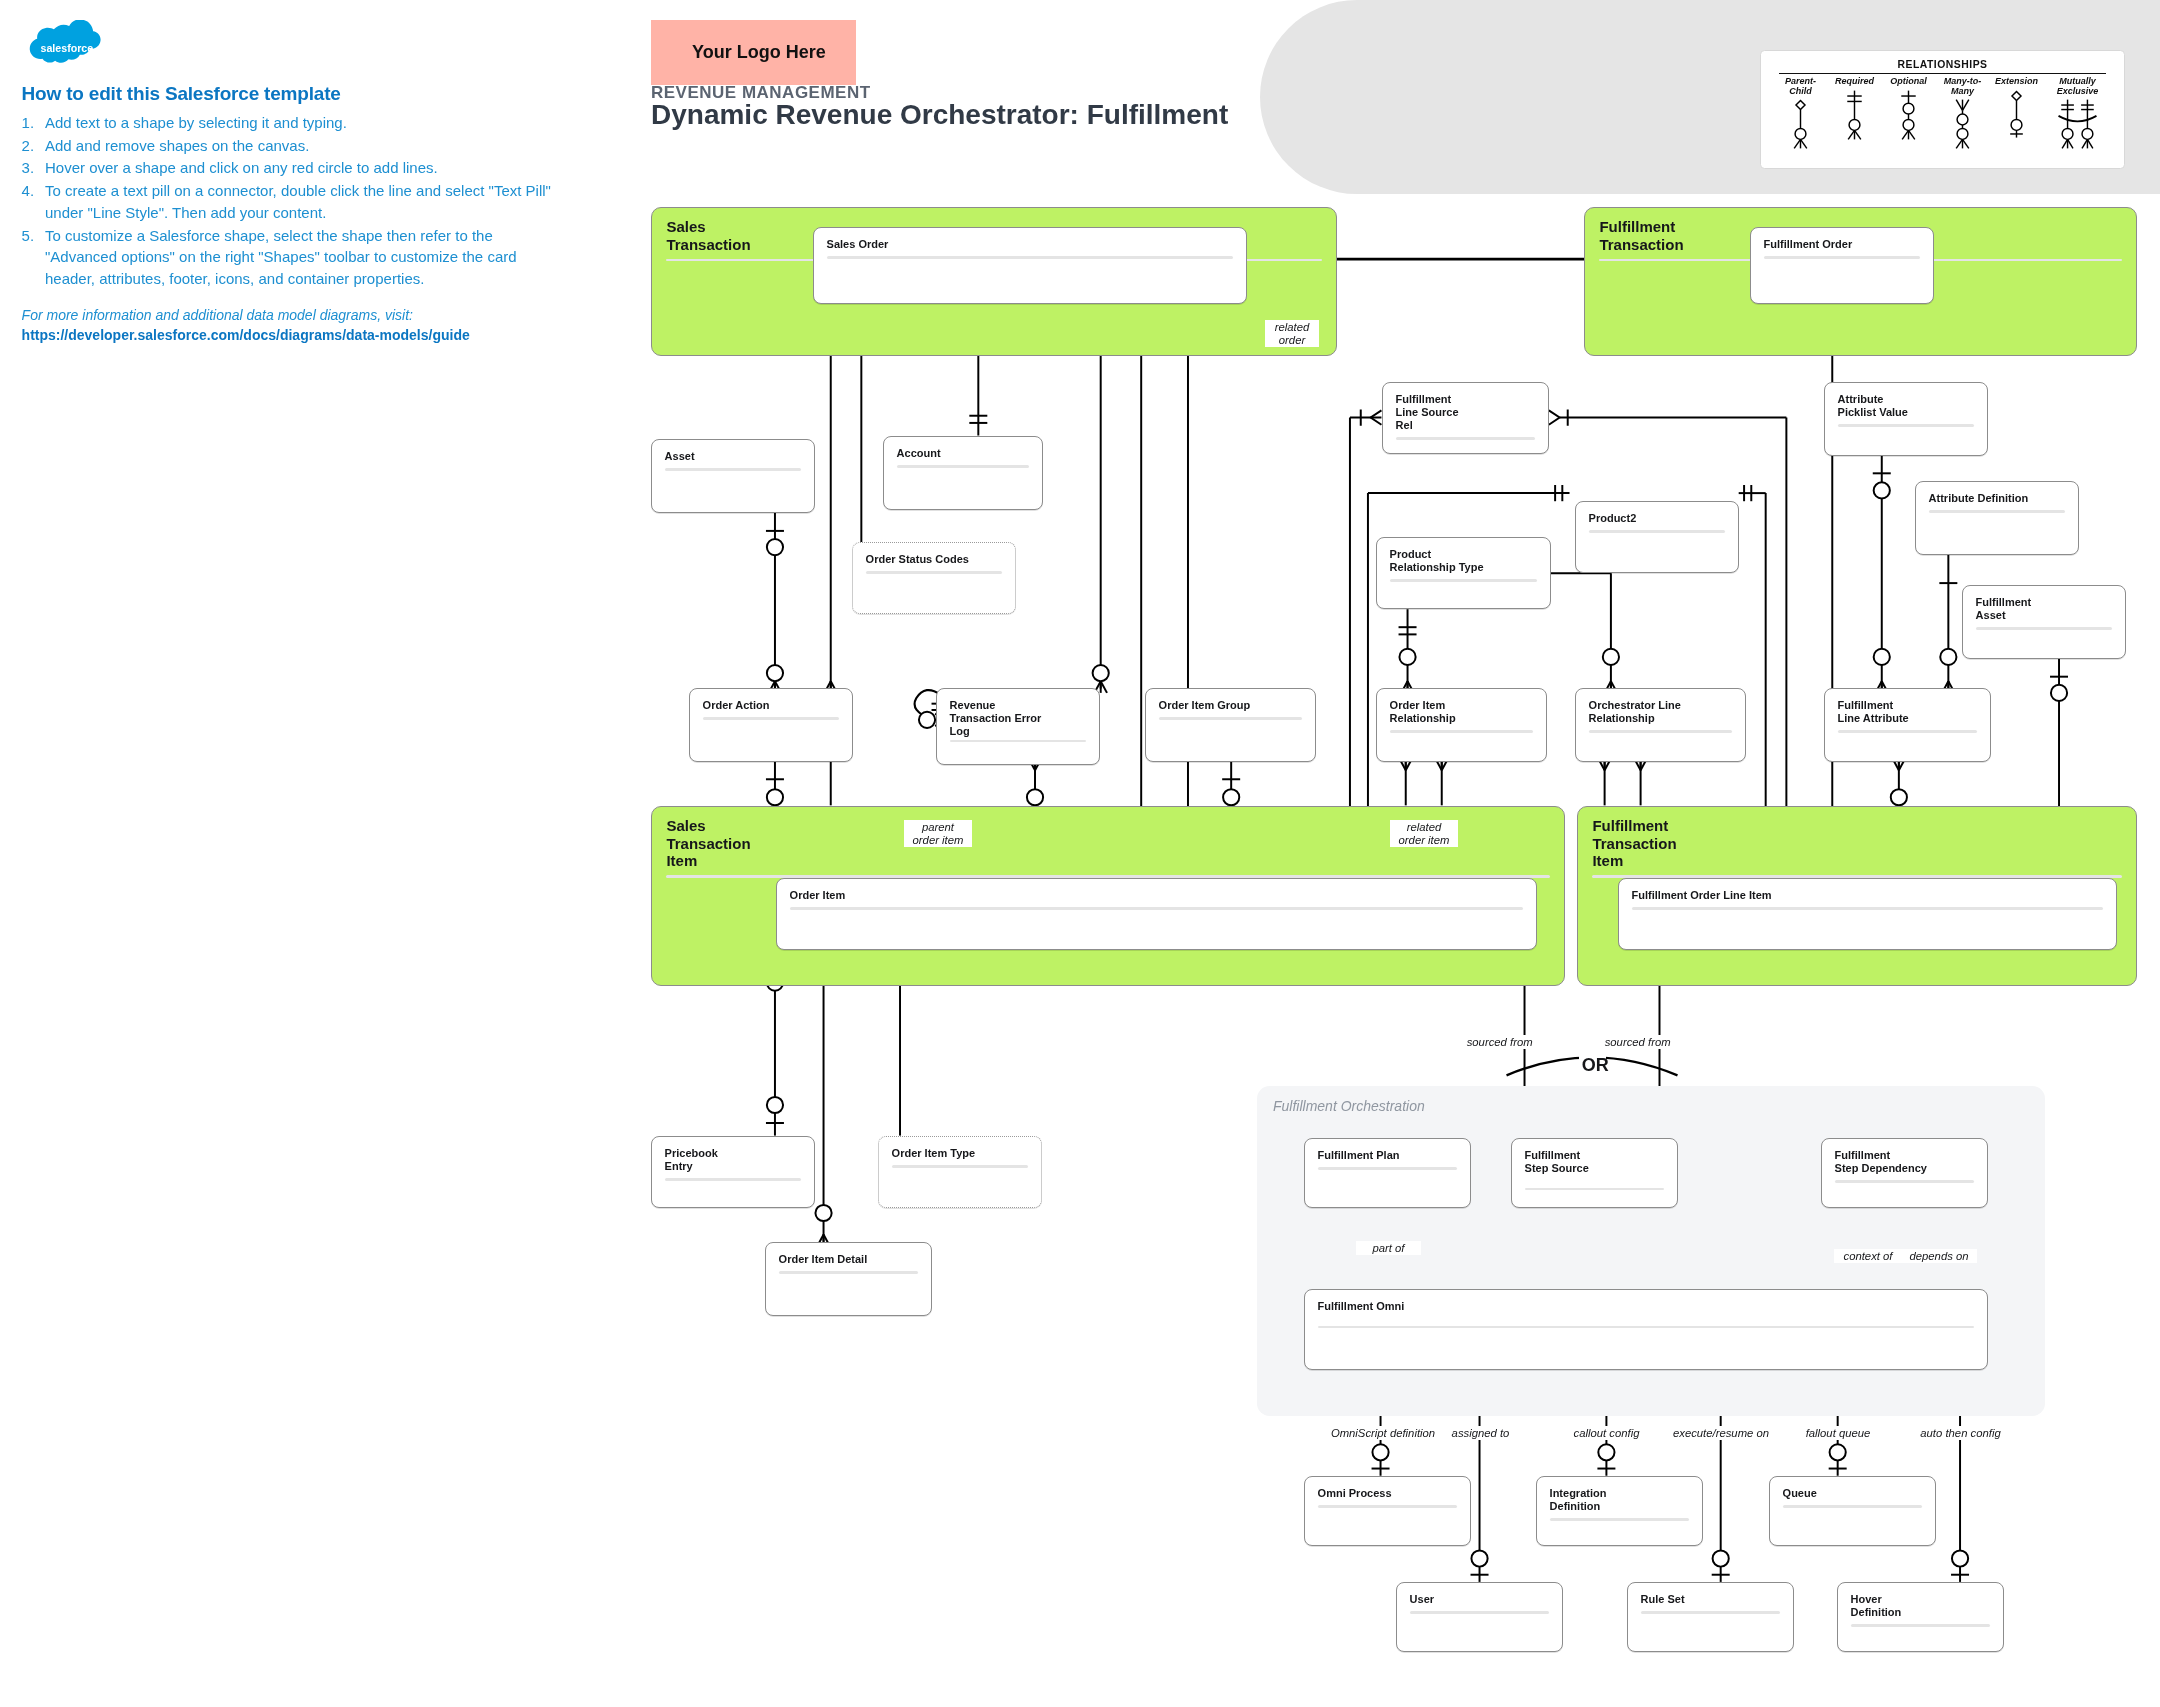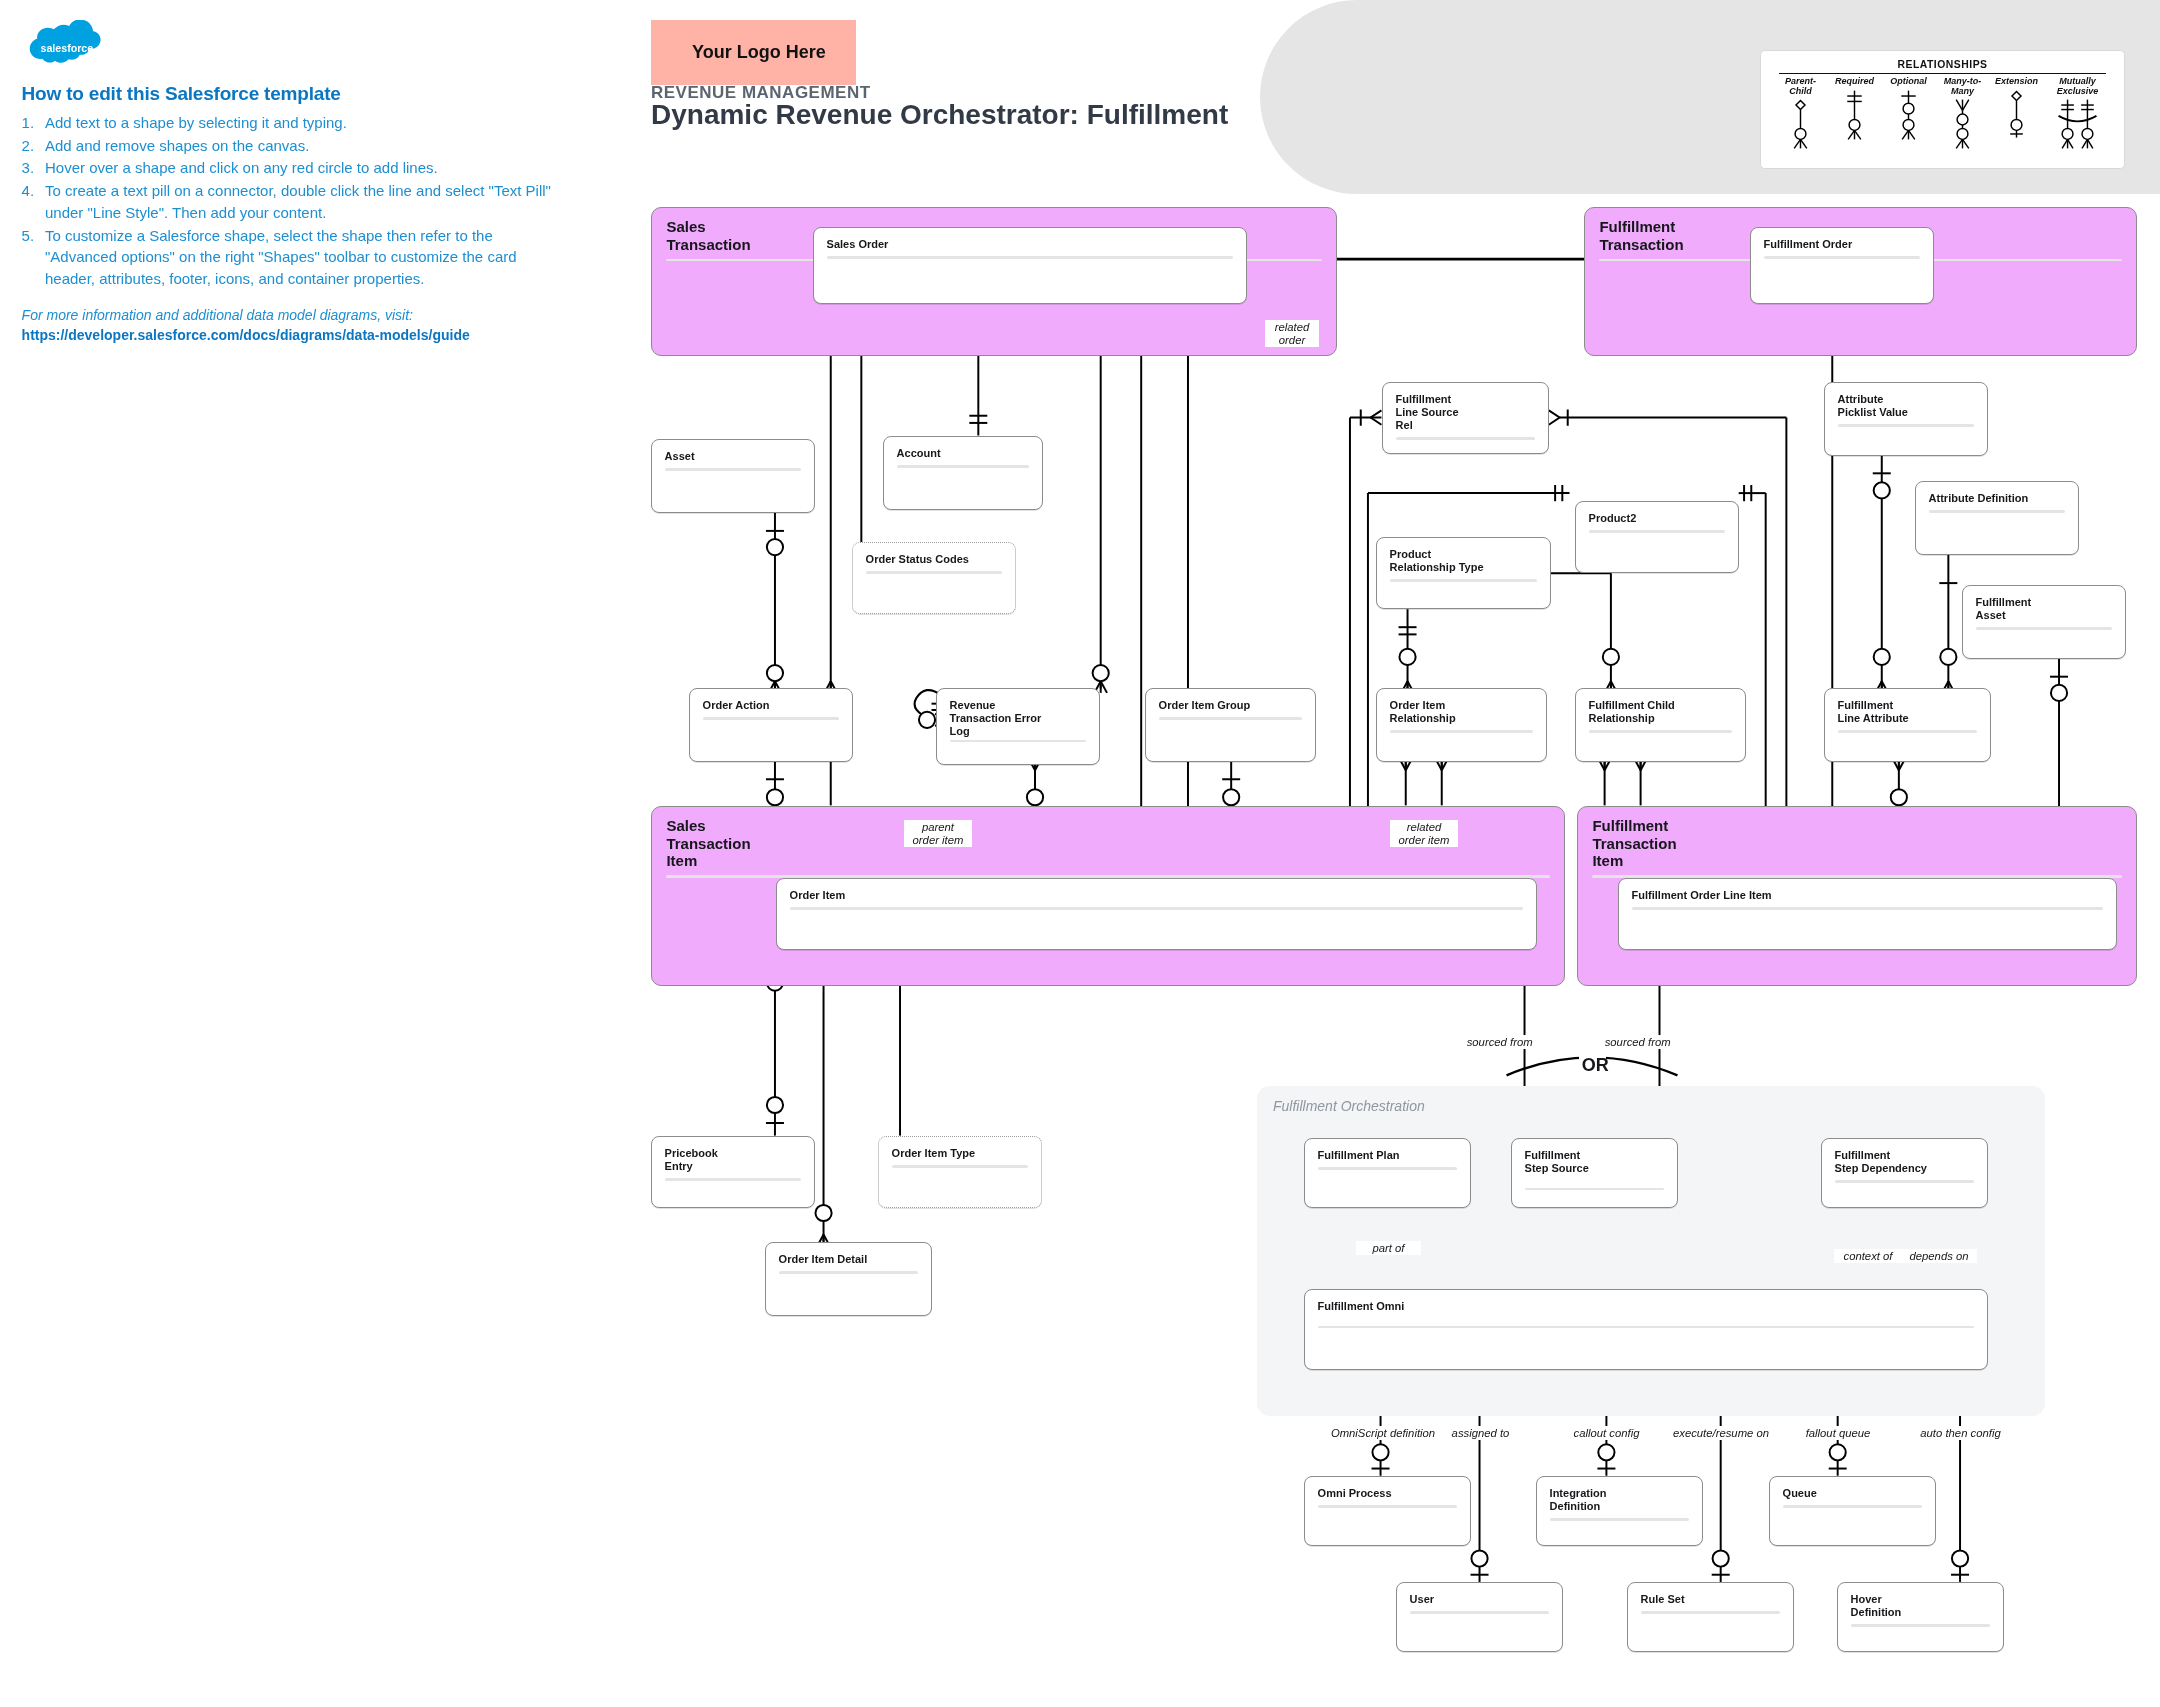--- a/index.html
+++ b/index.html
@@ -82,21 +82,21 @@
     font-size:11px; font-weight:bold; color:#16171a; line-height:1.18;
     padding:10px 12.6px 0 12.6px; white-space:pre-line;
   }
   .card > .sep {
     height:2.7px; background:#e4e4e4; margin:5.4px 12.6px 0 12.6px; border-radius:1.8px;
   }
   .card.dotted { border:1.8px dotted #9a9a9a; }
 
   
   .group {
-    position:absolute; background:#f0abfc; border:1.8px solid #8c8c8c; border-radius:10px;
+    position:absolute; background:#bef264; border:1.8px solid #8c8c8c; border-radius:10px;
   }
   .group > .gnm {
     font-size:15px; font-weight:bold; color:#16171a; line-height:1.18;
     padding:10px 0 0 14.4px; white-space:pre-line;
   }
   .group > .gsep { height:2.7px; background:#e4e4e4; margin:5.4px 14.4px 0 14.4px; border-radius:1.8px; }
 
   
   .softgroup {
     position:absolute; background:#f4f5f7; border-radius:12.6px;
@@ -662,21 +662,21 @@
   <div class="card" style="left:1145px; top:688px; width:171px; height:74px;">
     <div class="nm">Order Item Group</div>
     <div class="sep"></div>
   </div>
   <div class="card" style="left:1376px; top:688px; width:171px; height:74px;">
     <div class="nm">Order Item
 Relationship</div>
     <div class="sep"></div>
   </div>
   <div class="card" style="left:1575px; top:688px; width:171px; height:74px;">
-    <div class="nm">Fulfillment Child
+    <div class="nm">Orchestrator Line
 Relationship</div>
     <div class="sep"></div>
   </div>
   <div class="card" style="left:1824px; top:688px; width:167px; height:74px;">
     <div class="nm">Fulfillment
 Line Attribute</div>
     <div class="sep"></div>
   </div>
   <div class="card" style="left:776px; top:878px; width:761px; height:72px;">
     <div class="nm">Order Item</div>

